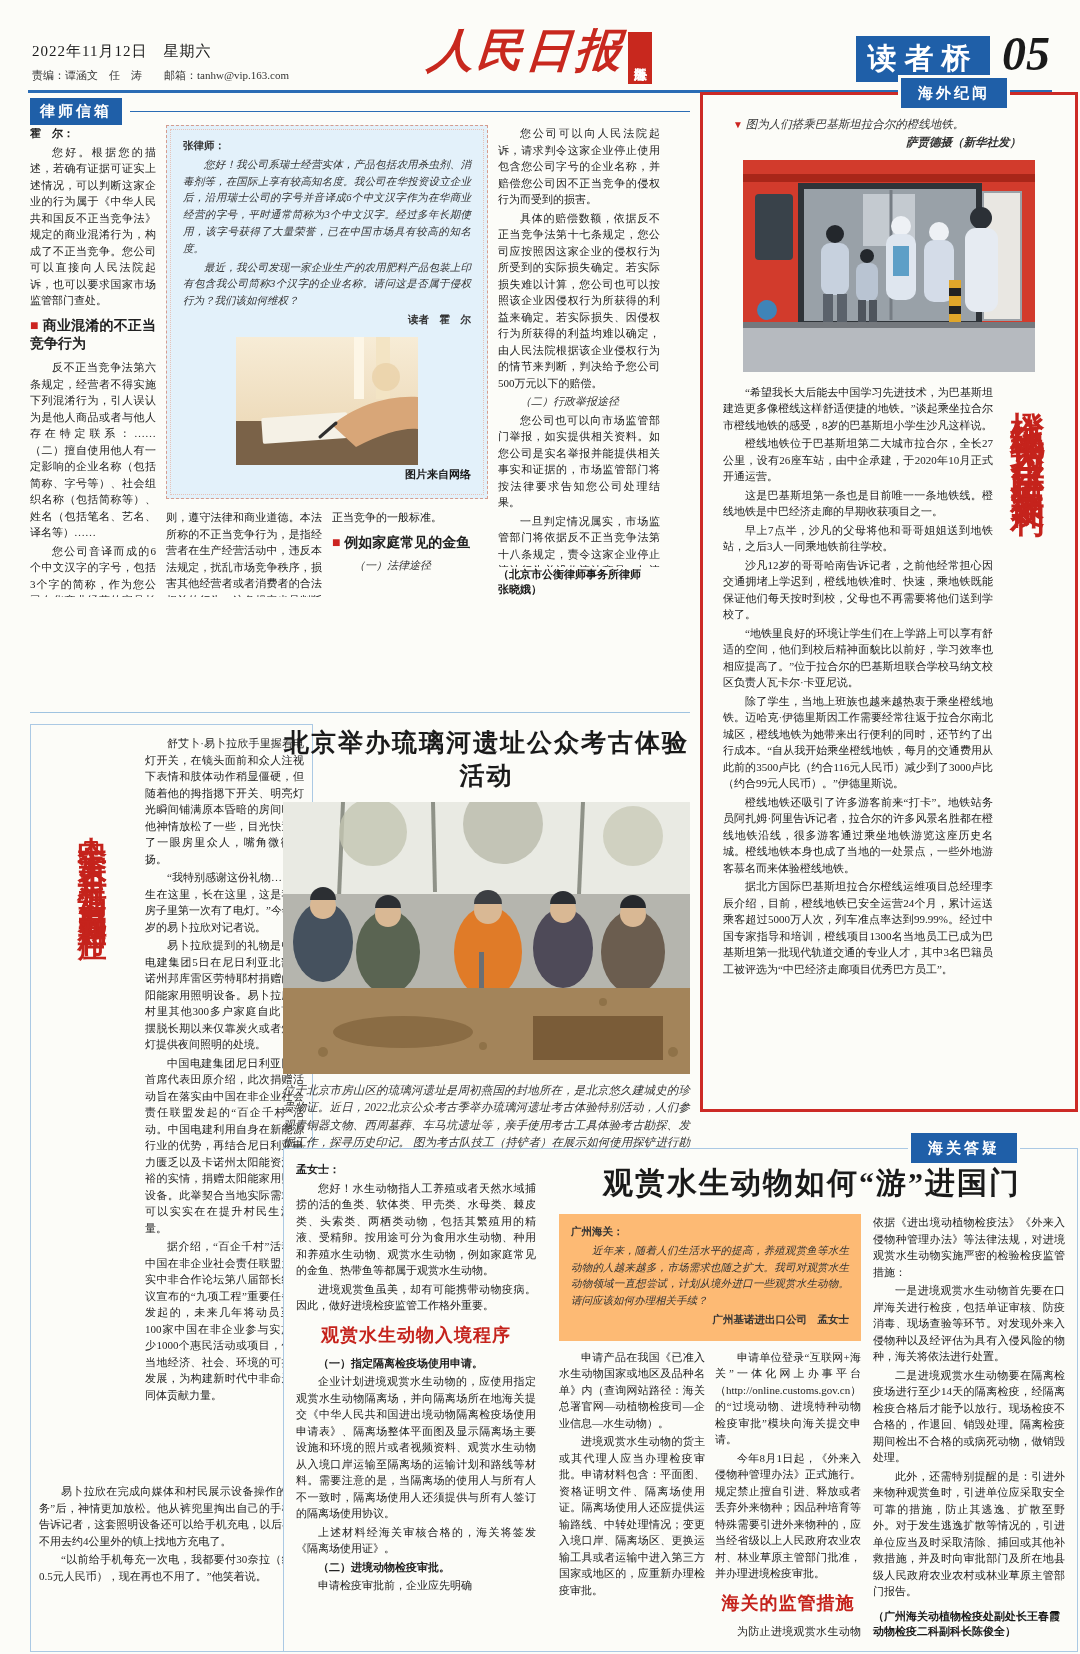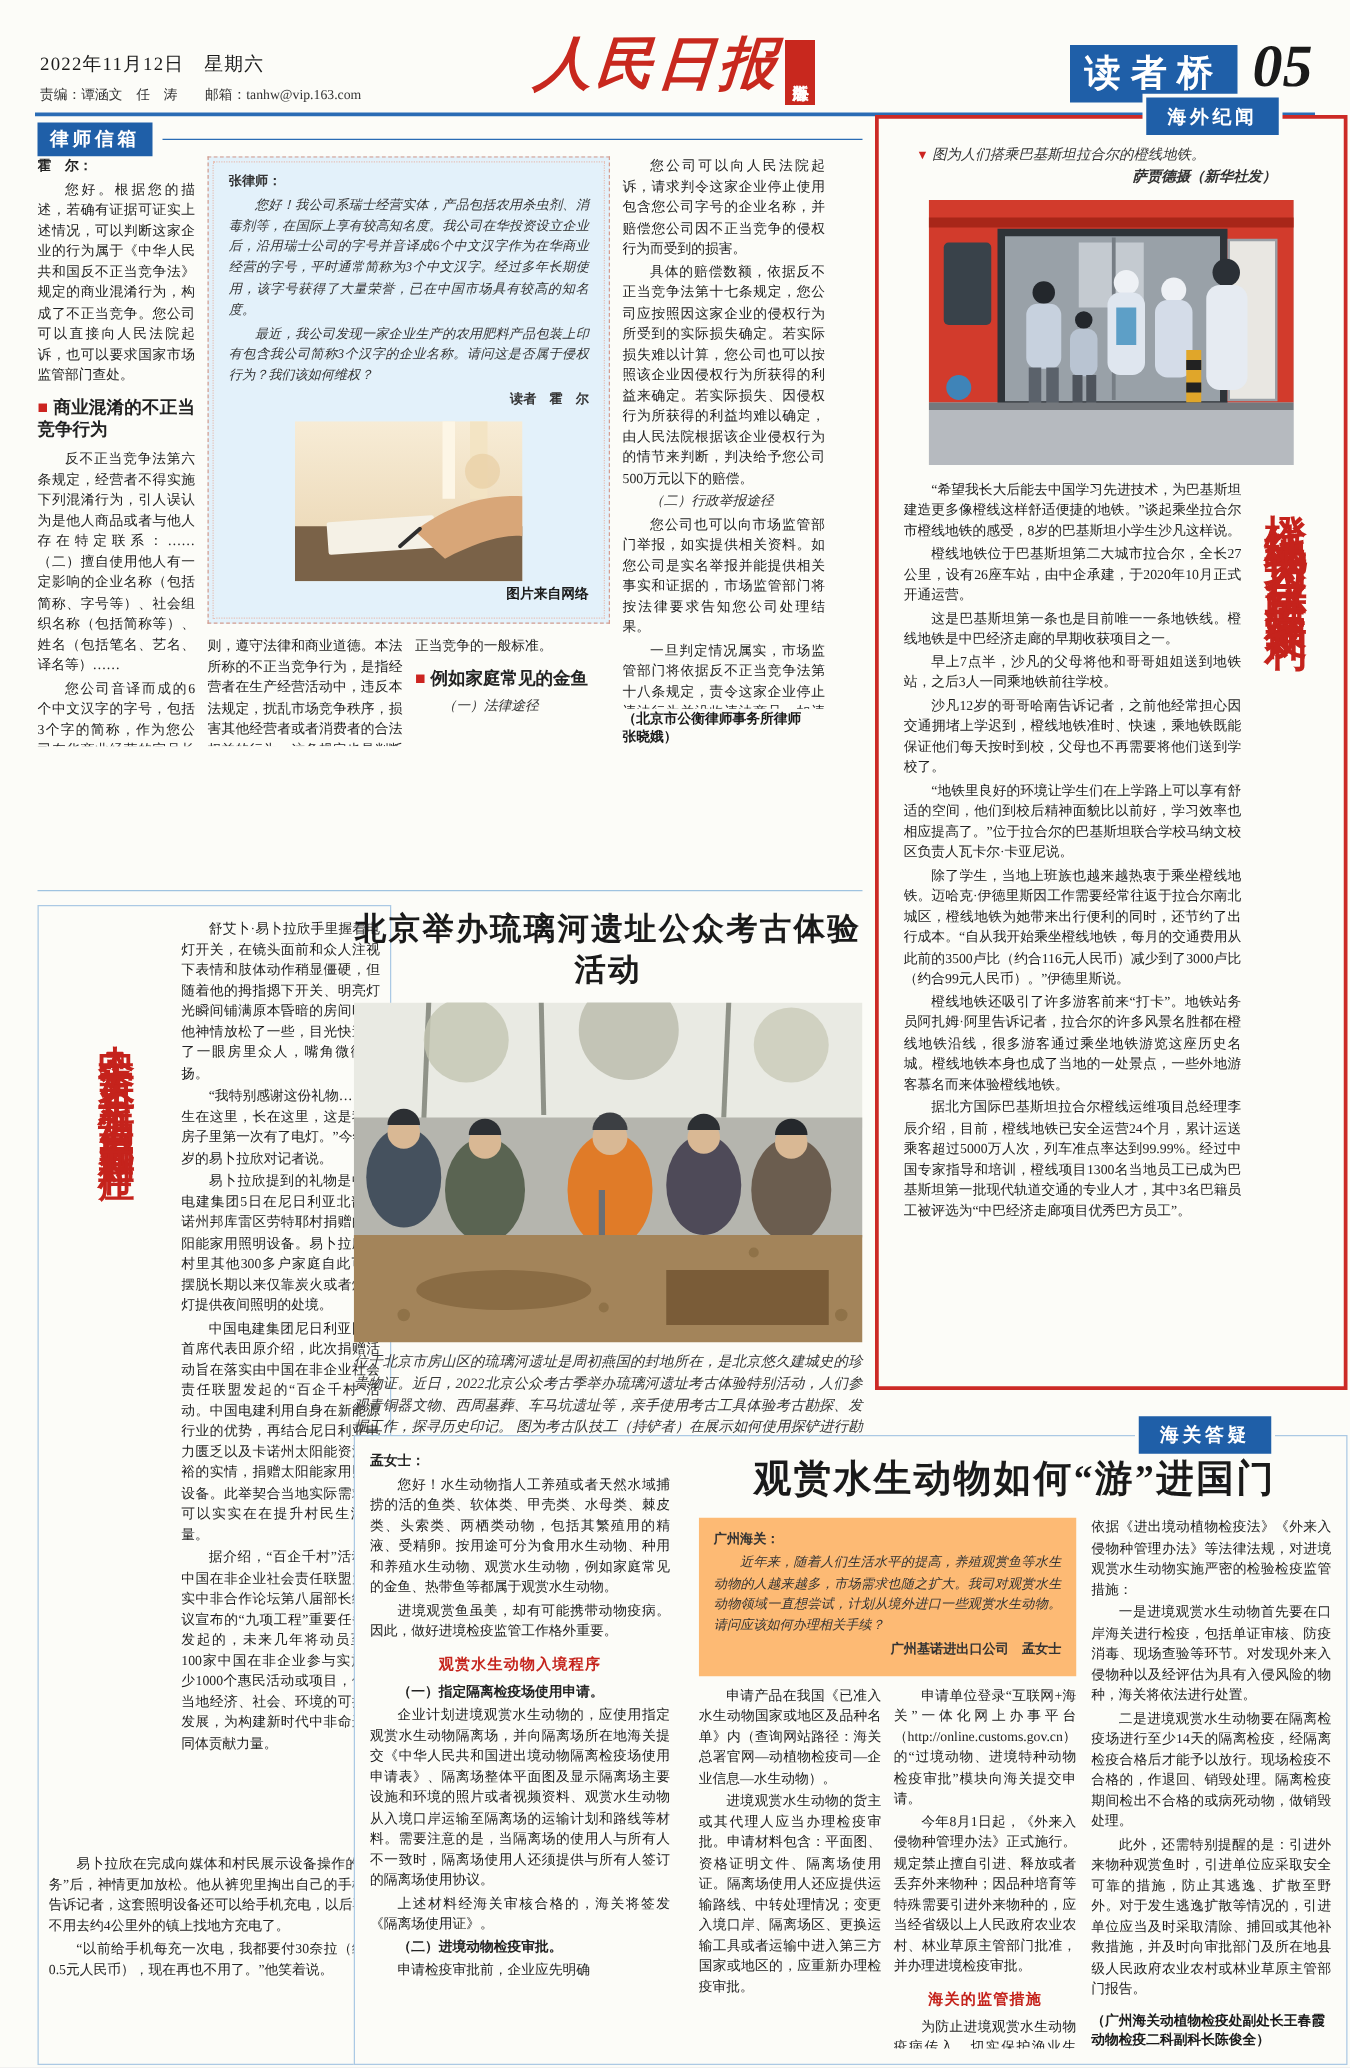--- a/index.html
+++ b/index.html
@@ -62,21 +62,21 @@
   .cbottom{margin-top:6px;height:128px;overflow:hidden;}
   
   .liuli{position:absolute;left:283px;top:726px;width:407px;height:414px;}
   .liuli-head{font-size:25px;font-weight:bold;text-align:center;letter-spacing:2px;}
   .liuli-photo{display:block;margin-top:10px;}
   .liuli-cap{margin-top:8px;font-size:11.5px;line-height:1.5;text-align:justify;}
   .liuli-credit{font-weight:bold;font-style:normal;font-family:"Liberation Sans",sans-serif;font-size:11px;}
   
   .metro{position:absolute;left:700px;top:92px;width:378px;height:1020px;border:3px solid #cc2a26;
          box-sizing:border-box;padding:20px 20px 12px 20px;background:#fcfcf8;}
-  .metro .tagbox{position:absolute;top:-17px;right:52px;width:106px;height:30px;box-shadow:0 0 0 3px #fcfcf8;}
+  .metro .tagbox{position:absolute;top:-17px;right:68px;width:106px;height:30px;box-shadow:0 0 0 3px #fcfcf8;}
   .m-cap{font-size:11.5px;line-height:1.6;padding-left:10px;}
   .m-cap .tri{color:#cc2420;font-style:normal;font-size:10px;}
   .m-credit{text-align:right;padding-right:34px;font-weight:bold;font-style:italic;font-size:11.5px;}
   .mphoto{display:block;margin:8px auto 0 auto;}
   .m-body{display:flex;margin-top:12px;height:608px;overflow:hidden;}
   .m-text{flex:1;padding-right:6px;}
   .m-vt{width:56px;display:flex;justify-content:center;}
   .m-vt .vtitle{font-size:34px;letter-spacing:7px;}
   .m-last{margin-top:8px;height:86px;overflow:hidden;}
   .m-byline{text-align:center;margin-top:2px;}
@@ -88,21 +88,21 @@
   .cu1{width:240px;overflow:hidden;}
   .cu-right{flex:1;display:flex;flex-direction:column;min-width:0;}
   .cu-head{font-size:30px;font-weight:bold;text-align:center;letter-spacing:2px;margin:2px 0 10px 0;}
   .cu-row{display:flex;gap:12px;flex:1;overflow:hidden;}
   .cu-mid{width:302px;display:flex;flex-direction:column;}
   .cu-letter{background:#fdba74;padding:10px 12px;}
   .cu-letter .col{font-size:10.5px;line-height:1.6;}
   .cu-cols{display:flex;gap:10px;margin-top:8px;flex:1;overflow:hidden;}
   .cu-cols>div{width:146px;}
   .cu3{flex:1;display:flex;flex-direction:column;min-width:0;}
-  .red-sub{color:#c5231c;font-weight:bold;font-size:12px;text-align:center;margin:8px 0 6px 0;
+  .red-sub{color:#c5231c;font-weight:bold;font-size:18px;text-align:center;margin:8px 0 6px 0;
            font-family:"Liberation Sans",sans-serif;letter-spacing:1px;}
   .bold-item{font-weight:bold;}
   .sign{text-align:right;font-weight:bold;text-indent:0;}
 </style>
 </head>
 <body>
 
 <div class="page">
 
   <div class="hdr-date">

